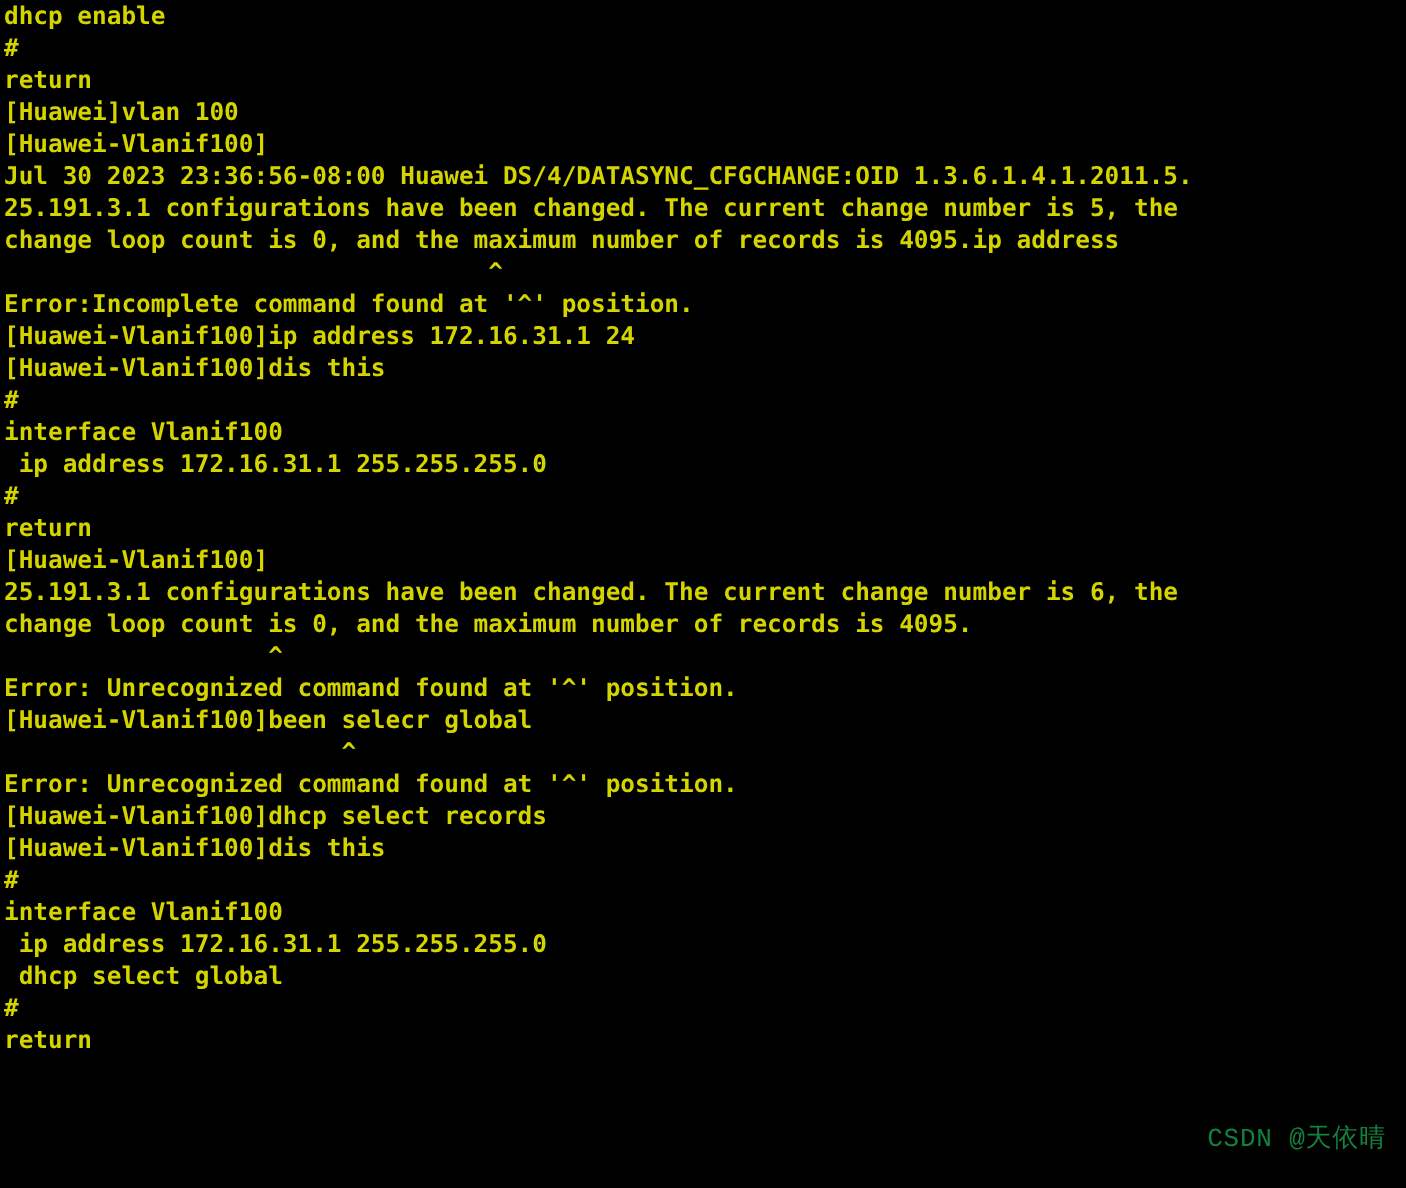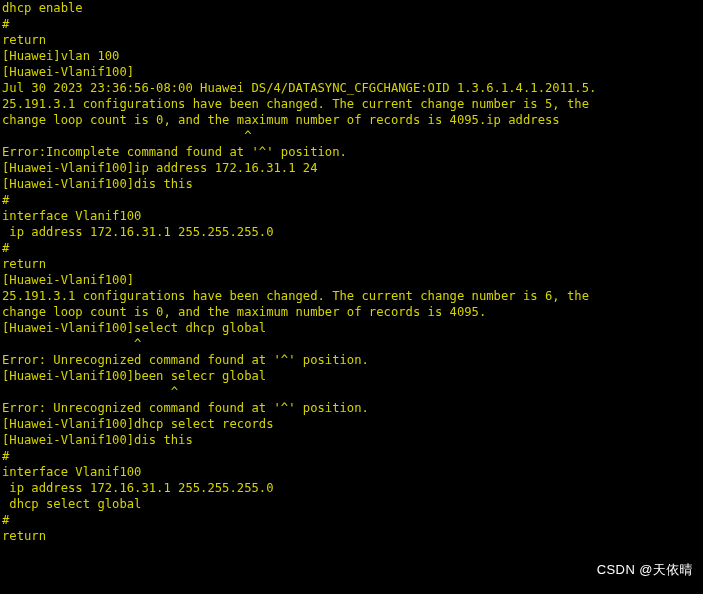--- a/index.html
+++ b/index.html
@@ -17,36 +17,37 @@
     font-family: "DejaVu Sans Mono", "Liberation Mono", monospace;
     font-size: 12.2px;
     line-height: 16px;
     letter-spacing: 0px;
   }
   #console-output {
     position: absolute;
     left: 2px;
     top: 0px;
     width: 700px;
+    font-weight: bold;
   }
   .line {
     height: 16px;
     white-space: pre;
     color: #d4d400;
     font-family: "DejaVu Sans Mono", "Liberation Mono", monospace;
     font-size: 12.2px;
     line-height: 16px;
     overflow: hidden;
   }
   #watermark {
     position: absolute;
     right: 10px;
     bottom: 16px;
-    color: #ffffff;
-    font-family: Liberation Sans, sans-serif;
+    color: #15803d;
+    font-family: Liberation Mono, monospace;
     font-size: 13px;
     line-height: 16px;
     letter-spacing: 0.4px;
     white-space: pre;
     user-select: none;
   }
 </style>
 </head>
 <body>
 
@@ -65,21 +66,20 @@
       <div class="line">[Huawei-Vlanif100]ip address 172.16.31.1 24</div>
       <div class="line">[Huawei-Vlanif100]dis this</div>
       <div class="line">#</div>
       <div class="line">interface Vlanif100</div>
       <div class="line"> ip address 172.16.31.1 255.255.255.0</div>
       <div class="line">#</div>
       <div class="line">return</div>
       <div class="line">[Huawei-Vlanif100]</div>
       <div class="line">25.191.3.1 configurations have been changed. The current change number is 6, the</div>
       <div class="line">change loop count is 0, and the maximum number of records is 4095.</div>
-      <div class="line">[Huawei-Vlanif100]select dhcp global</div>
       <div class="line">                  ^</div>
       <div class="line">Error: Unrecognized command found at '^' position.</div>
       <div class="line">[Huawei-Vlanif100]been selecr global</div>
       <div class="line">                       ^</div>
       <div class="line">Error: Unrecognized command found at '^' position.</div>
       <div class="line">[Huawei-Vlanif100]dhcp select records</div>
       <div class="line">[Huawei-Vlanif100]dis this</div>
       <div class="line">#</div>
       <div class="line">interface Vlanif100</div>
       <div class="line"> ip address 172.16.31.1 255.255.255.0</div>

